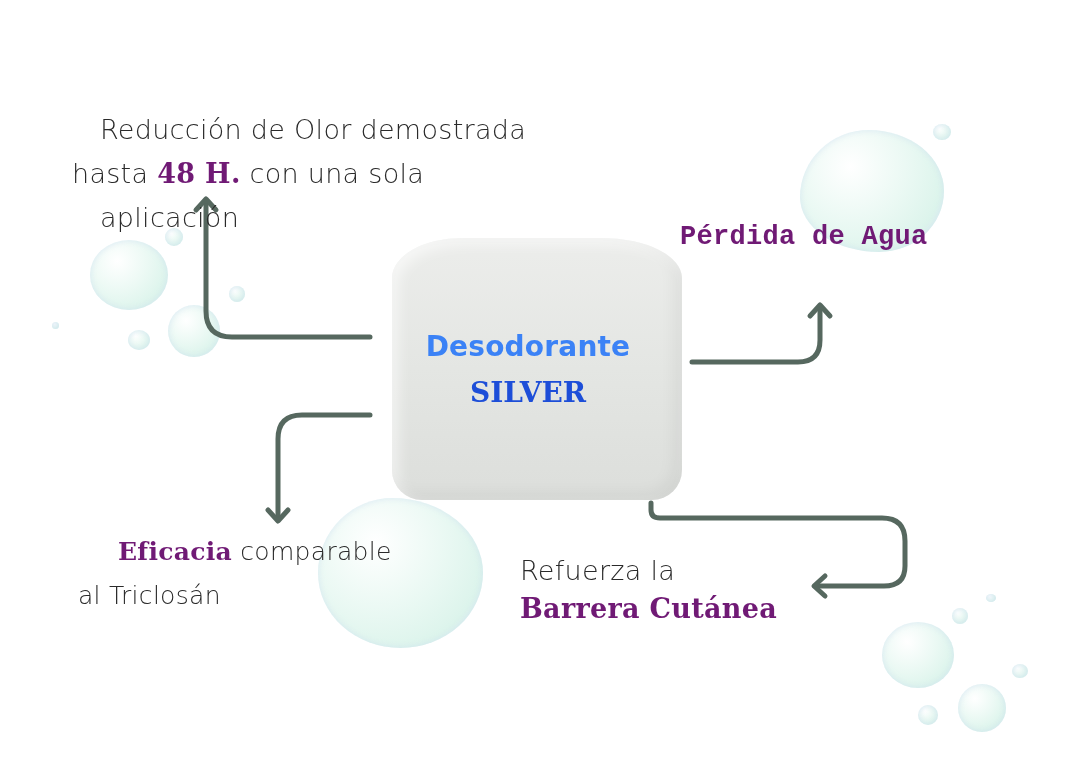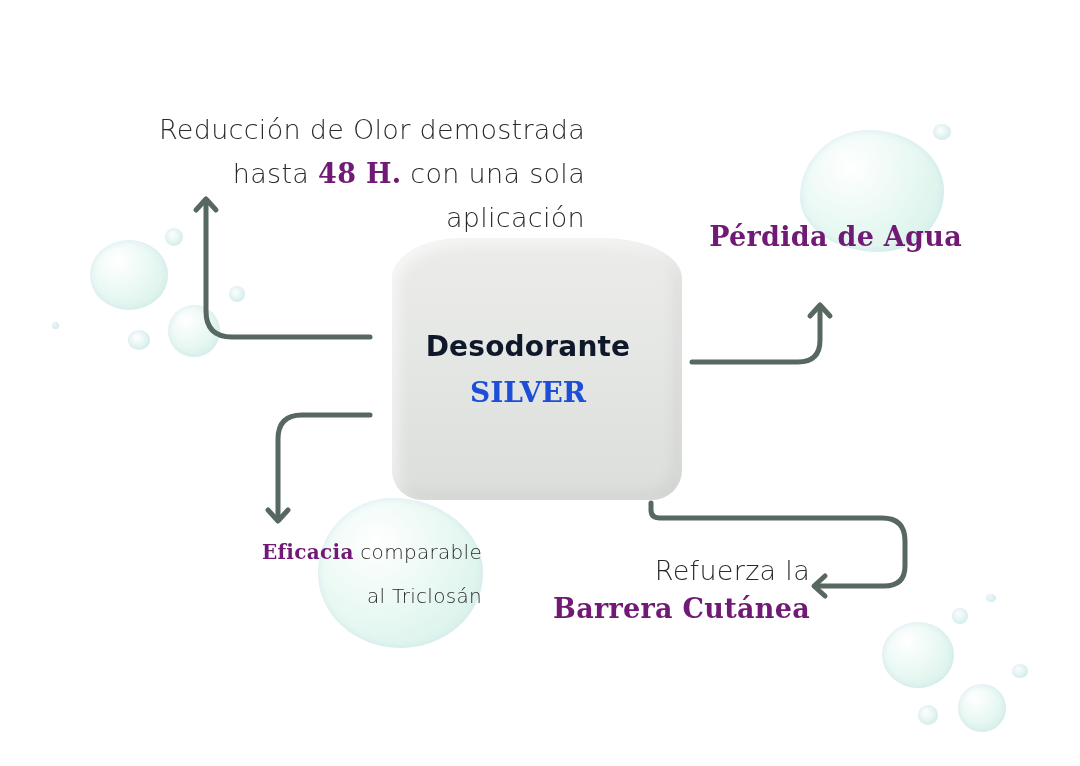--- a/index.html
+++ b/index.html
@@ -34,21 +34,21 @@
       color: #2a2a2a;
       letter-spacing: 0.3px;
     }
     .serif-bold {
       font-family: "DejaVu Serif", "Liberation Serif", serif;
       font-weight: bold;
       color: #701a75;
     }
     .block {
       position: absolute;
-      text-align: right;
+      text-align: left;
       line-height: 1.4;
     }
     .product {
       position: absolute;
       left: 392px;
       top: 238px;
       width: 290px;
       height: 262px;
       background: linear-gradient(180deg, #ecedeb 0%, #e4e6e3 50%, #dcdedb 100%);
       border-radius: 70px 80px 30px 30px / 40px 40px 30px 30px;
@@ -56,21 +56,21 @@
     }
     .product-title {
       position: absolute;
       left: 408px;
       top: 330px;
       width: 240px;
       text-align: center;
       font-family: "DejaVu Sans", sans-serif;
       font-weight: bold;
       font-size: 28px;
-      color: #0f172a;
+      color: #3b82f6;
       letter-spacing: 0.2px;
     }
     .product-sub {
       position: absolute;
       left: 408px;
       top: 376px;
       width: 240px;
       text-align: center;
       font-family: "DejaVu Serif", serif;
       font-weight: bold;
@@ -126,24 +126,24 @@
 
   <div class="block text-light" style="left:100px;top:108px;width:485px;font-size:27px;line-height:44px;">
     <div>Reducción de Olor demostrada</div>
     <div style="margin-left:-28px;">
       <span>hasta </span><span class="serif-bold">48 H.</span><span> con una sola</span>
     </div>
     <div>aplicación</div>
   </div>
 
   <div class="block text-light" style="left:680px;top:216px;width:282px;font-size:27px;line-height:42px;">
-    <div class="serif-bold" style="font-size:27px;">Pérdida de Agua</div>
+    <div class="serif-bold" style="font-size:27px;font-family:Liberation Mono, monospace;">Pérdida de Agua</div>
   </div>
 
-  <div class="block text-light" style="left:137px;top:530px;width:345px;font-size:20px;line-height:44px;">
+  <div class="block text-light" style="left:118px;top:530px;width:345px;font-size:25px;line-height:44px;">
     <div>
       <span class="serif-bold">Eficacia</span><span> comparable</span>
     </div>
     <div style="margin-left:-40px;">al Triclosán</div>
   </div>
 
   <div class="block text-light" style="left:520px;top:552px;width:290px;font-size:27px;line-height:38px;">
     <div>Refuerza la</div>
     <div class="serif-bold" style="font-size:27px;">Barrera Cutánea</div>
   </div>

